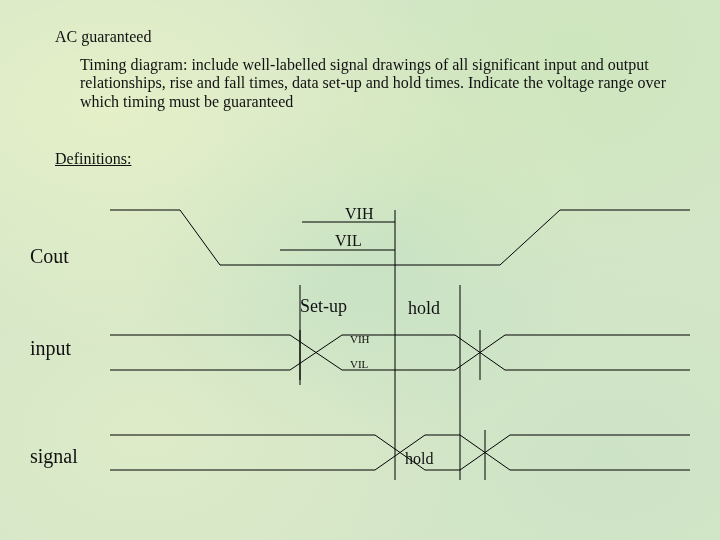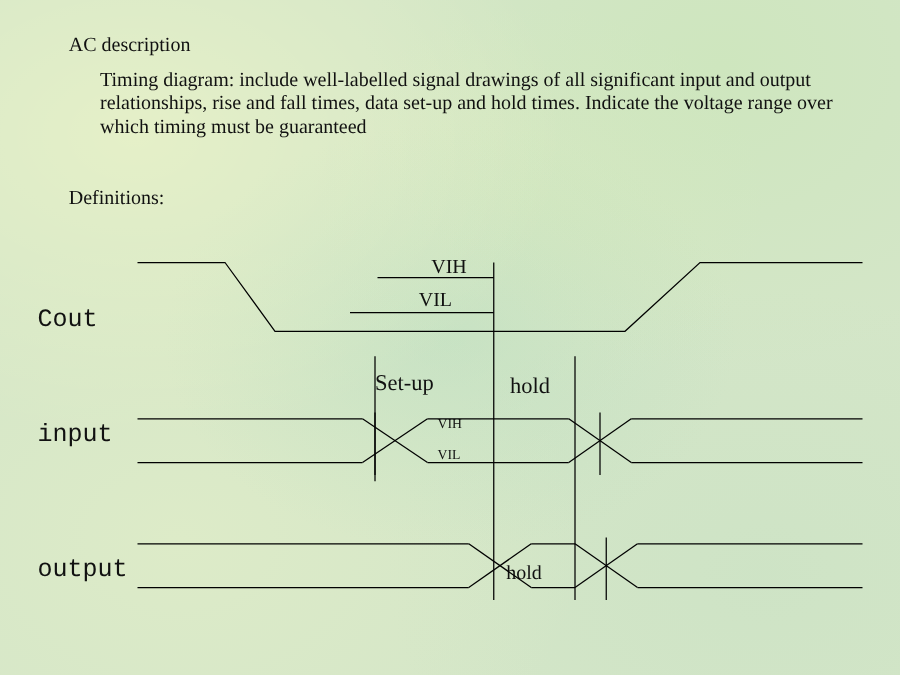--- a/index.html
+++ b/index.html
@@ -31,25 +31,25 @@
     top: 56px;
     width: 590px;
     font-size: 16px;
     line-height: 1.15;
   }
   .defs {
     position: absolute;
     left: 55px;
     top: 150px;
     font-size: 16px;
+    text-decoration: underline;
   }
   .sig-label {
     position: absolute;
     font-size: 20px;
-    font-family: Liberation Mono, monospace;
   }
   .small-label {
     position: absolute;
     font-size: 16px;
   }
   .tiny-label {
     position: absolute;
     font-size: 11px;
   }
   .med-label {
@@ -59,36 +59,36 @@
   }
   svg {
     position: absolute;
     left: 0;
     top: 0;
   }
 </style>
 </head>
 <body>
 
-<div class="heading">AC description</div>
+<div class="heading">AC guaranteed</div>
 <div class="para">Timing diagram: include well-labelled signal drawings of all significant input and output relationships, rise and fall times, data set-up and hold times. Indicate the voltage range over which timing must be guaranteed</div>
 <div class="defs">Definitions:</div>
 
 <div class="sig-label" style="left:30px; top:245px;">Cout</div>
 <div class="small-label" style="left:345px; top:205px;">VIH</div>
 <div class="small-label" style="left:335px; top:232px;">VIL</div>
 
 <div class="med-label" style="left:300px; top:296px;">Set-up</div>
 <div class="med-label" style="left:408px; top:298px;">hold</div>
 
 <div class="sig-label" style="left:30px; top:337px;">input</div>
 <div class="tiny-label" style="left:350px; top:333px;">VIH</div>
 <div class="tiny-label" style="left:350px; top:358px;">VIL</div>
 
-<div class="sig-label" style="left:30px; top:445px;">output</div>
+<div class="sig-label" style="left:30px; top:445px;">signal</div>
 <div class="small-label" style="left:405px; top:450px;">hold</div>
 
 <svg width="720" height="540">
   <g stroke="#000" stroke-width="1" fill="none">
 
     <path d="M 110 210 L 180 210 L 220 265 L 500 265 L 560 210 L 690 210"></path>
 
     <line x1="302" y1="222" x2="395" y2="222"></line>
 
     <line x1="280" y1="250" x2="395" y2="250"></line>

